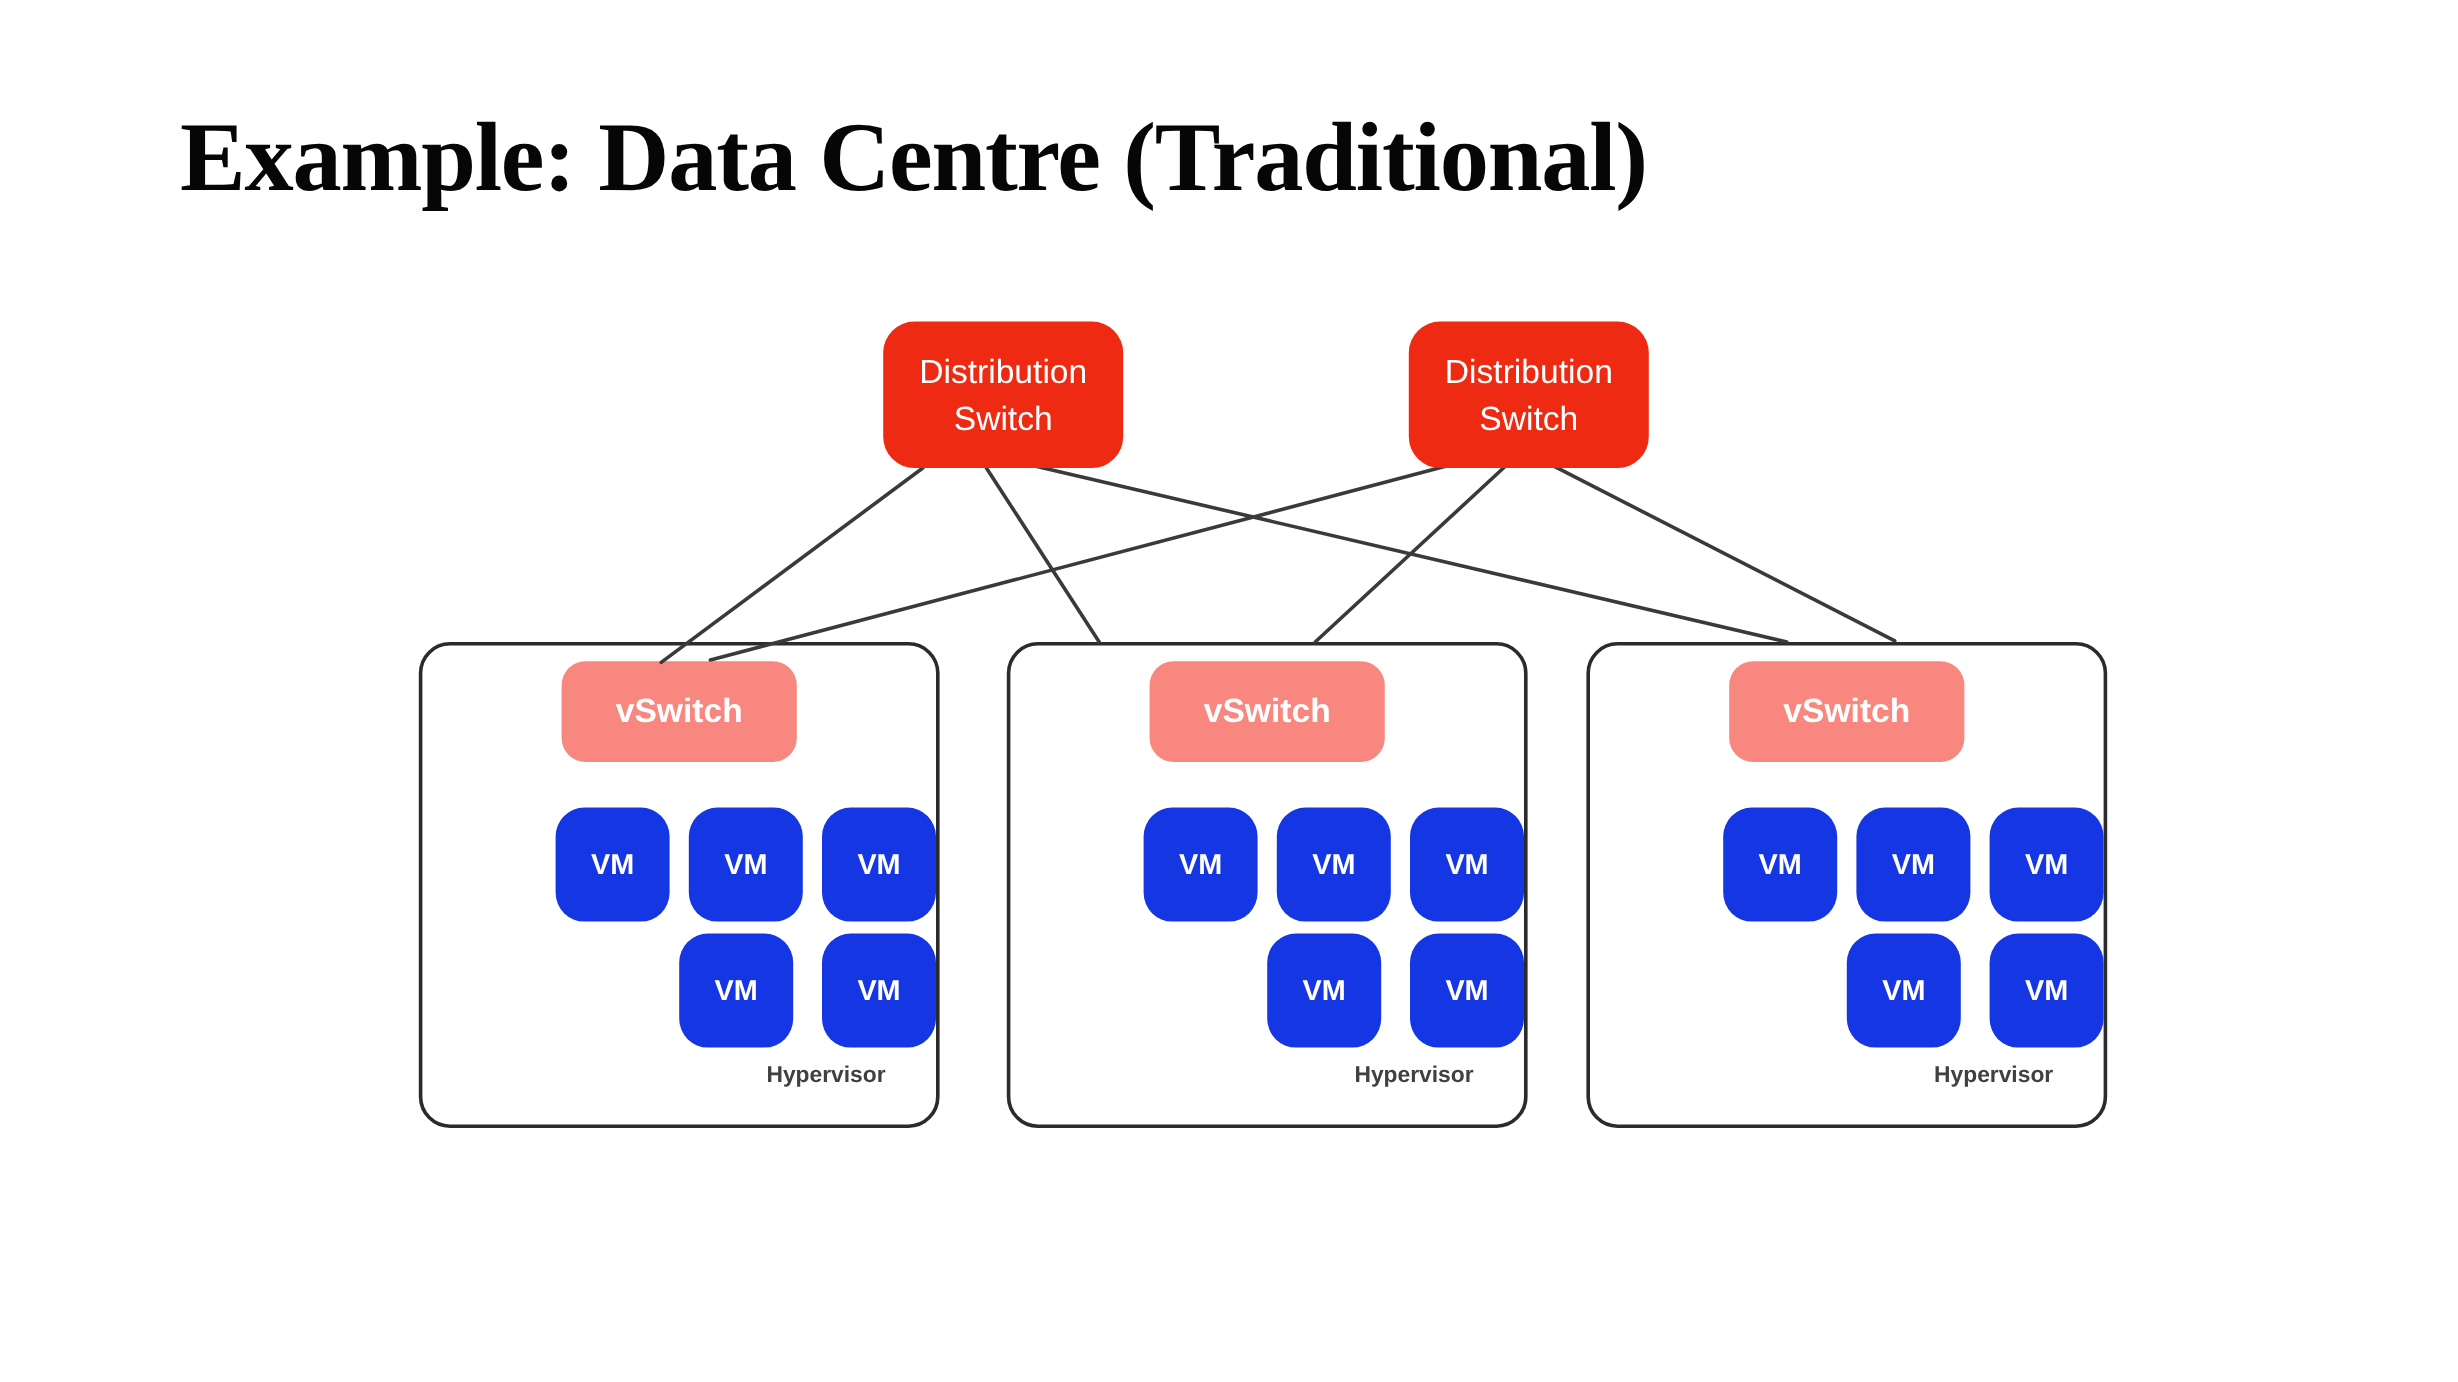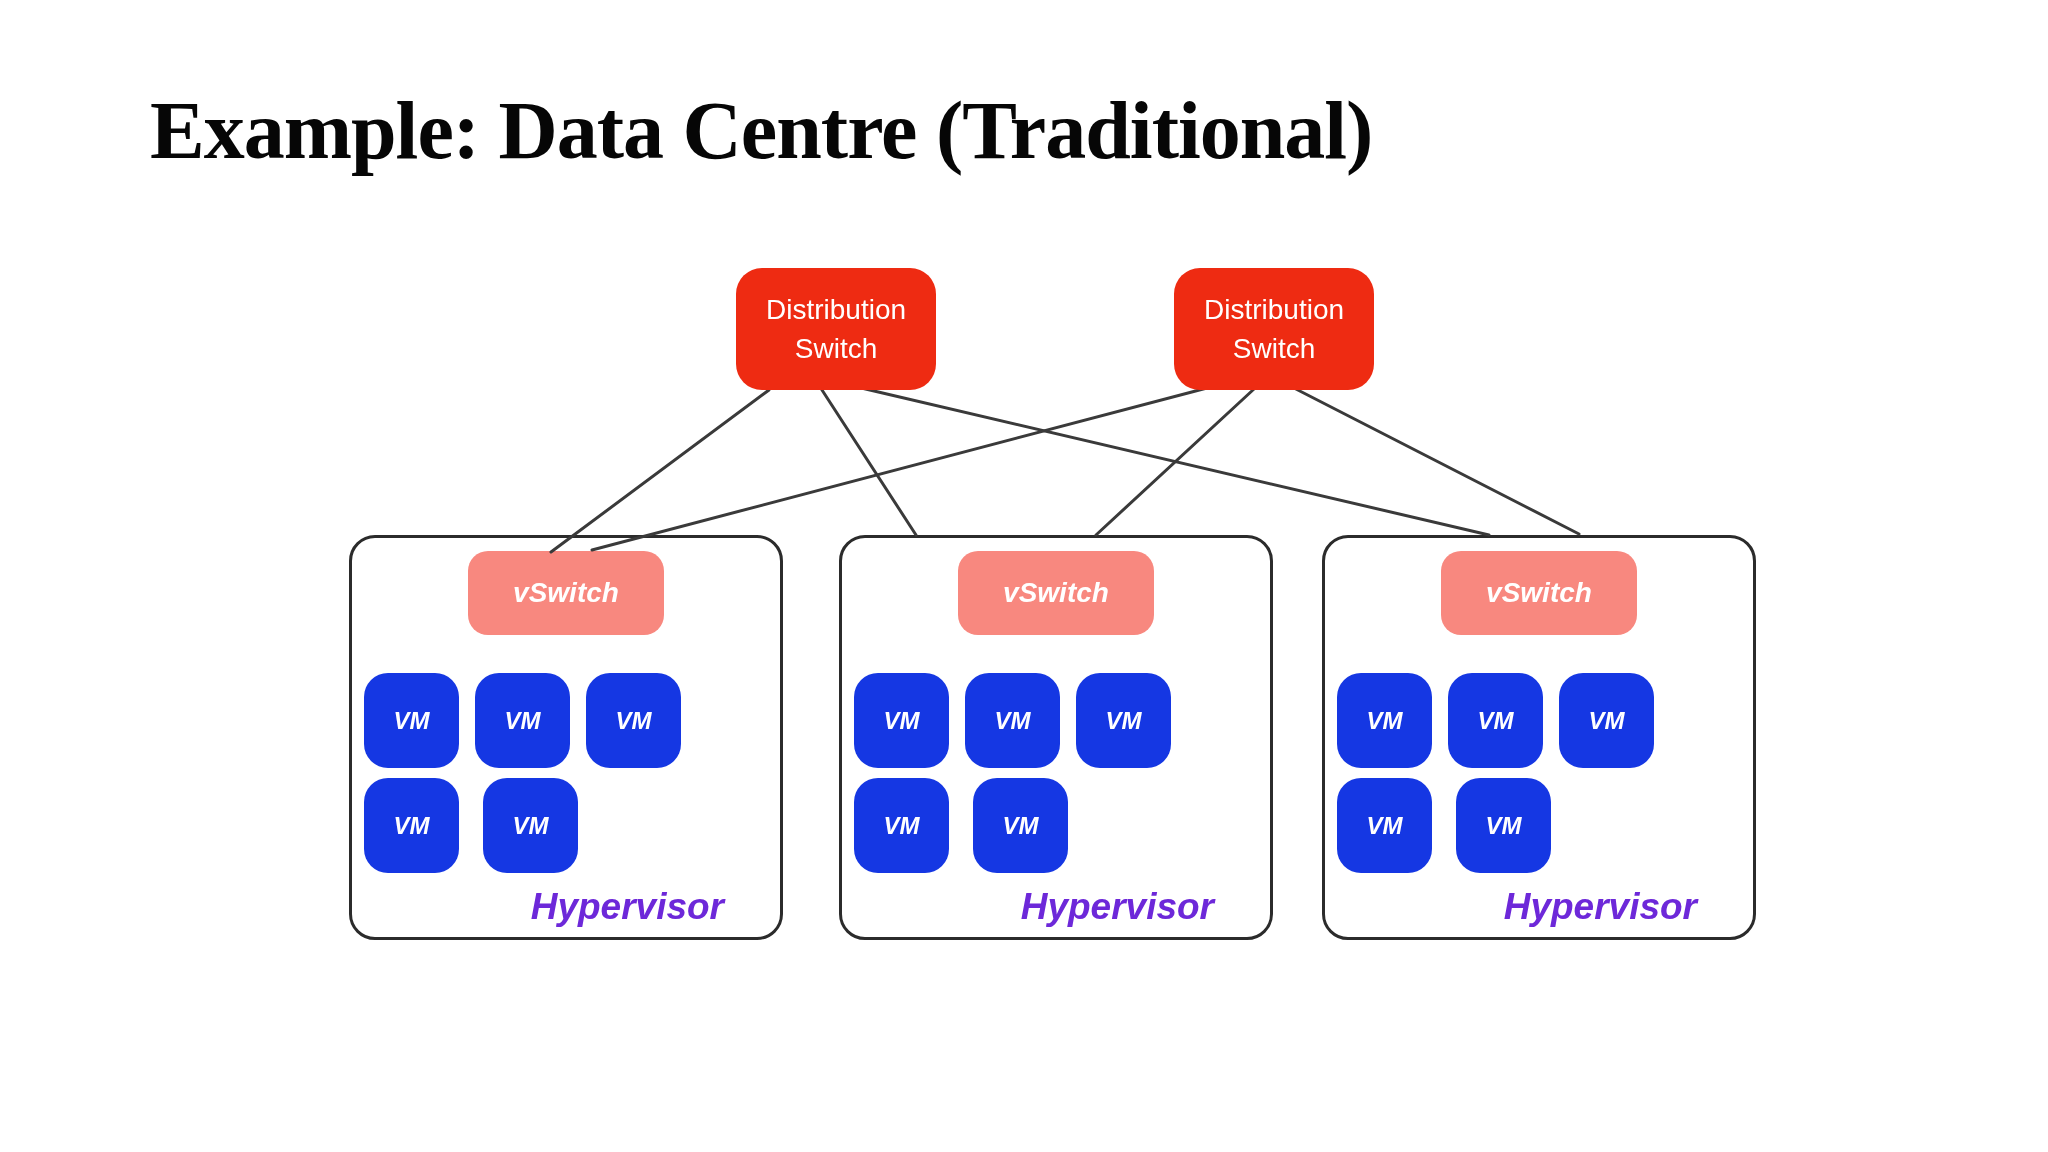--- a/index.html
+++ b/index.html
@@ -20,39 +20,39 @@
   #lines line { stroke:#3a3a3a; stroke-width:3; stroke-linecap:round; }
   .dswitch {
     position:absolute; top:268px; width:200px; height:122px;
     background:#ee2b12; border-radius:26px; z-index:3;
     display:flex; align-items:center; justify-content:center;
     color:#ffffff; font-weight:400; font-size:28px; line-height:39px; text-align:center;
   }
   .dswitch .lbl { width:172px; }
   .hv {
     position:absolute; top:535px; width:434px; height:405px;
-    background:#ffffff; border:3px solid #2b2b2b; border-radius:26px; z-index:1;font-style:italic;
+    background:#ffffff; border:3px solid #2b2b2b; border-radius:26px; z-index:1;
   }
   .vswitch {
     position:absolute; left:50%; transform:translateX(-50%); top:13px;
     width:196px; height:84px; background:#f8887f; border-radius:20px;
     display:flex; align-items:center; justify-content:center;
     color:#ffffff; font-weight:700; font-size:28px;
   }
-  .vm-row { position:absolute; left:0; right:0; display:flex; justify-content:flex-start;padding-left:12px; }
+  .vm-row { position:absolute; left:0; right:0; display:flex; justify-content:flex-end; }
   .row1 { top:135px; gap:16px; }
   .row2 { top:240px; gap:24px; }
   .vm {
     width:95px; height:95px; background:#1537e3; border-radius:24px;
     display:flex; align-items:center; justify-content:center;
     color:#ffffff; font-weight:700; font-size:24px;
   }
   .hv-label {
-    position:absolute; right:56px; top:348px;
-    font-size:37px; font-weight:700; color:#6d28d9;
+    position:absolute; right:42px; top:348px;
+    font-size:19px; font-weight:700; color:#404040;
   }
 </style>
 </head>
 <body>
 
 <div class="slide">
 
   <div class="title">Example: Data Centre (Traditional)</div>
 
   <svg id="lines" viewBox="0 0 2048 1152">

